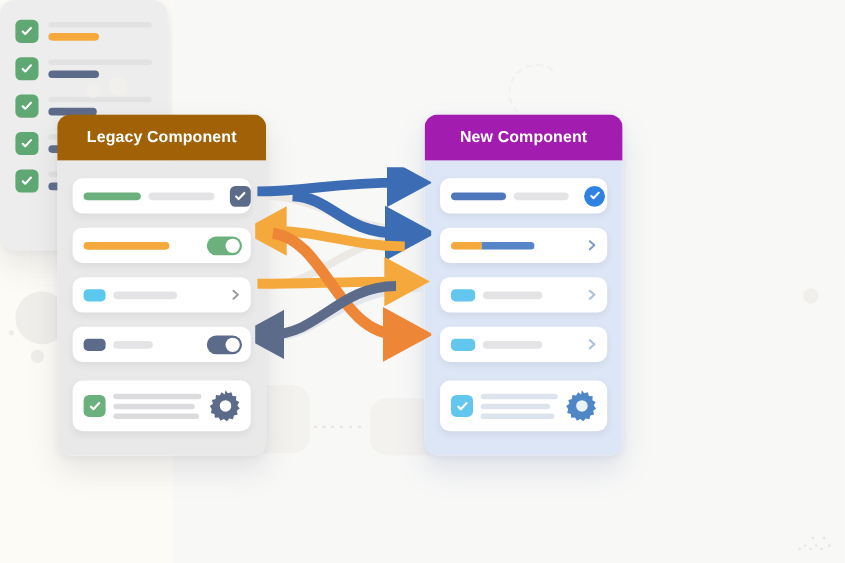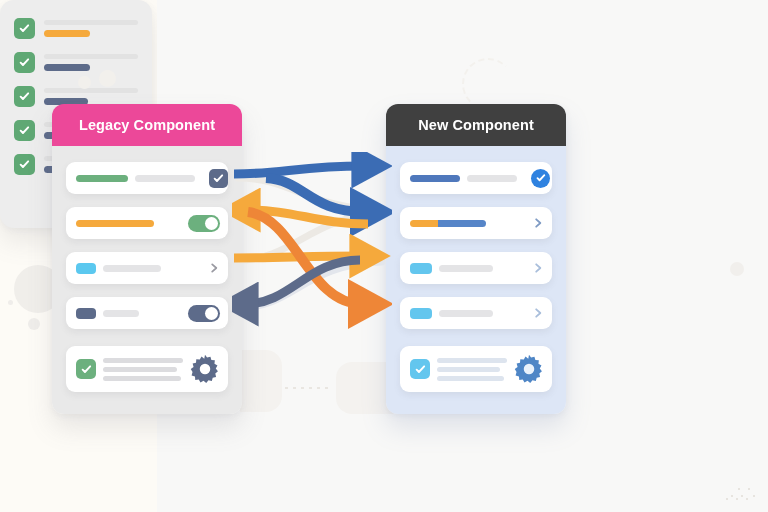--- a/index.html
+++ b/index.html
@@ -109,30 +109,30 @@
     flex-direction: column;
     gap: 13px;
   }
 
   
   #panel-legacy {
     left: 52px; top: 104px;
     width: 190px;
     box-shadow: 0 14px 26px rgba(120,120,130,.16), 0 2px 6px rgba(120,120,130,.08);
   }
-  #panel-legacy .panel-head { background: #ec4899; }
+  #panel-legacy .panel-head { background: #a16207; }
   #panel-legacy .panel-body { background: #e9e9e9; }
 
   
   #panel-new {
     left: 386px; top: 104px;
     width: 180px;
     box-shadow: 0 14px 26px rgba(110,130,170,.18), 0 2px 6px rgba(110,130,170,.1);
   }
-  #panel-new .panel-head { background: #404040; }
+  #panel-new .panel-head { background: #a21caf; }
   #panel-new .panel-body { background: #dde6f6; }
 
   
   #panel-list {
     left: 580px; top: 176px;
     width: 152px;
     border-radius: 14px;
     background: #ededed;
     padding: 18px 14px 16px 14px;
     box-shadow: 0 14px 26px rgba(120,120,130,.14), 0 2px 6px rgba(120,120,130,.07);

